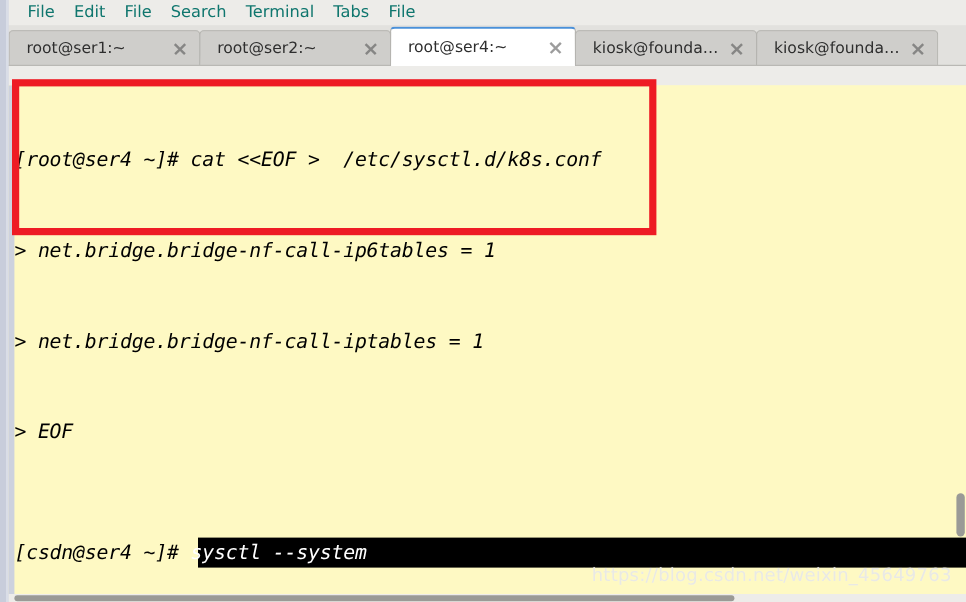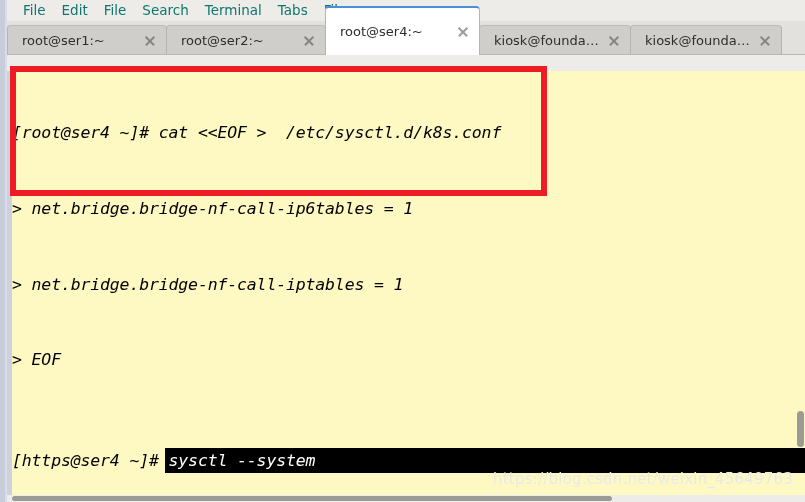--- a/index.html
+++ b/index.html
@@ -99,21 +99,21 @@
     border-top: 1px solid #bcbbb7;
     border-top-left-radius: 4px;
     border-top-right-radius: 4px;
     margin-right: -1px;
     min-width: 0;
     cursor: default;
   }
   .tab.active {
     background: #ffffff;
     border-top: 2px solid #4a90d9;
-    height: 49px;
+    height: 33px;
     z-index: 5;
   }
   .tab-label {
     font-size: 13px;
     color: #2e2e2e;
     white-space: nowrap;
     overflow: hidden;
     text-overflow: ellipsis;
     flex: 1 1 auto;
   }
@@ -311,21 +311,21 @@
 
   <div class="terminal">
     <div class="term-gutter"></div>
 
     <div class="term-lines">
       <div class="line">[root@ser4 ~]# cat &lt;&lt;EOF &gt;  /etc/sysctl.d/k8s.conf</div>
       <div class="line">&gt; net.bridge.bridge-nf-call-ip6tables = 1</div>
       <div class="line">&gt; net.bridge.bridge-nf-call-iptables = 1</div>
       <div class="line">&gt; EOF</div>
 
-      <div class="line hl-row"><span class="pre">[https@ser4 ~]# </span><span class="cmd">sysctl --system</span></div>
+      <div class="line hl-row"><span class="pre">[csdn@ser4 ~]# </span><span class="cmd">sysctl --system</span></div>
 
       
       
       
       
       
       
       
       
       

